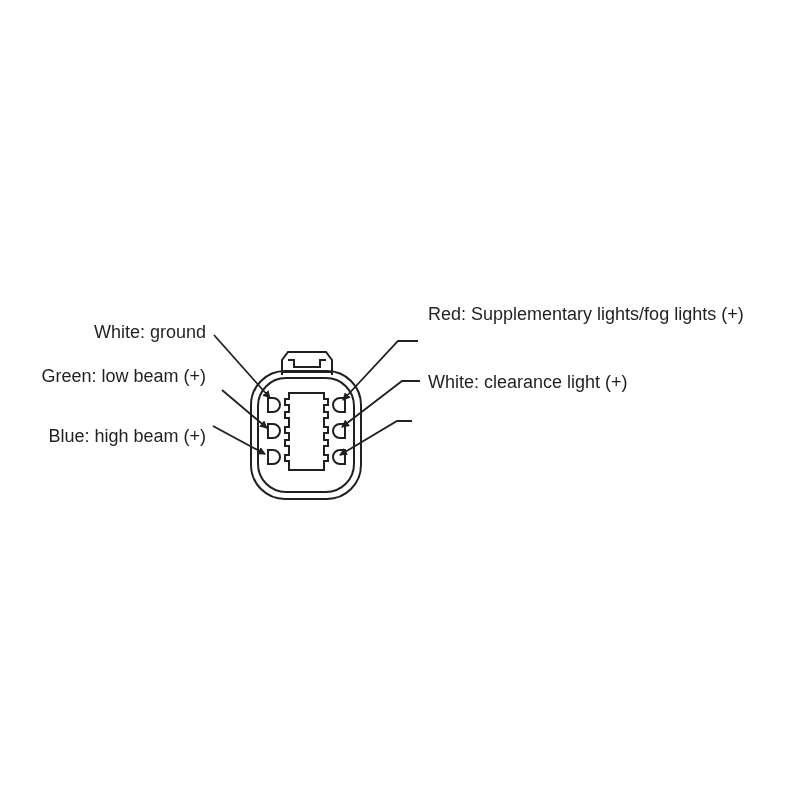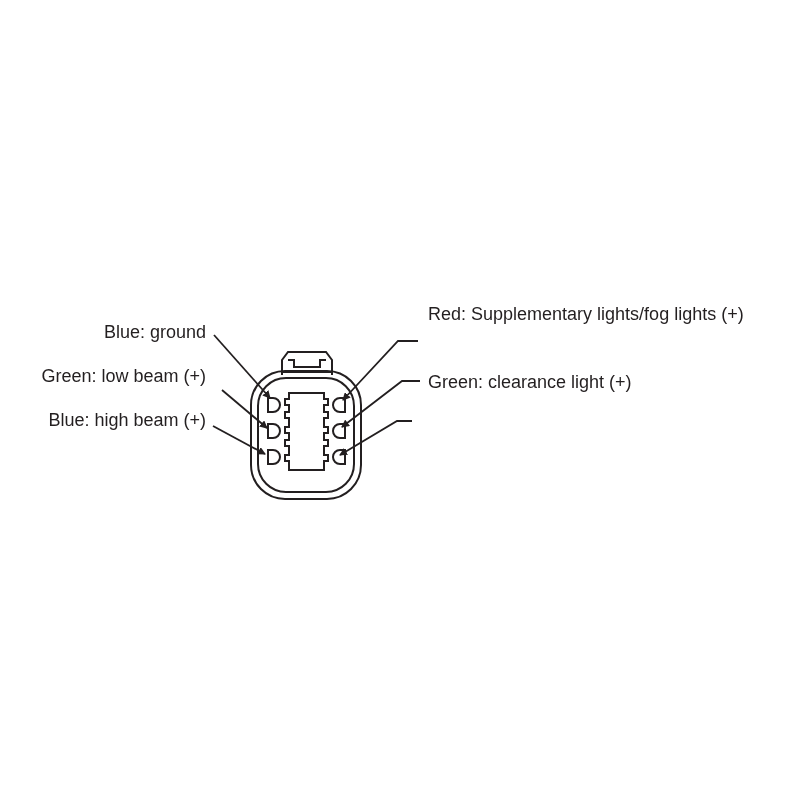--- a/index.html
+++ b/index.html
@@ -70,19 +70,19 @@
       <line x1="213" y1="426" x2="265" y2="454" marker-end="url(#arrow)"></line>
     </g>
 
     <g stroke="#231f20" stroke-width="1.8" fill="none">
       <polyline points="418,341 398,341 343,400" marker-end="url(#arrow)"></polyline>
       <polyline points="420,381 402,381 342,427" marker-end="url(#arrow)"></polyline>
       <polyline points="412,421 397,421 340,455" marker-end="url(#arrow)"></polyline>
     </g>
   </svg>
 
-  <div class="label right-aligned" style="left:60px; top:322px; width:146px;">Blue: ground</div>
+  <div class="label right-aligned" style="left:60px; top:322px; width:146px;">White: ground</div>
   <div class="label right-aligned" style="left:10px; top:366px; width:196px;">Green: low beam (+)</div>
-  <div class="label right-aligned" style="left:10px; top:410px; width:196px;">Blue: high beam (+)</div>
+  <div class="label right-aligned" style="left:10px; top:426px; width:196px;">Blue: high beam (+)</div>
 
   <div class="label" style="left:428px; top:304px;">Red: Supplementary lights/fog lights (+)</div>
-  <div class="label" style="left:428px; top:372px;">Green: clearance light (+)</div>
+  <div class="label" style="left:428px; top:372px;">White: clearance light (+)</div>
 </div>
 
 </body></html>

